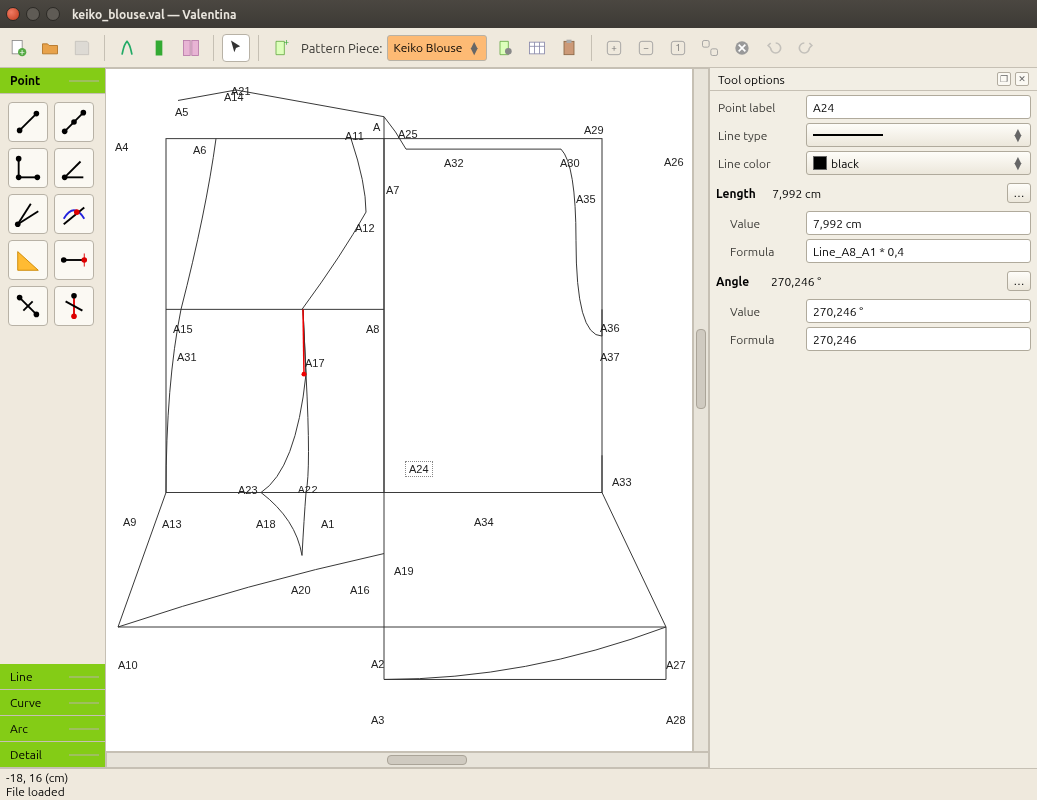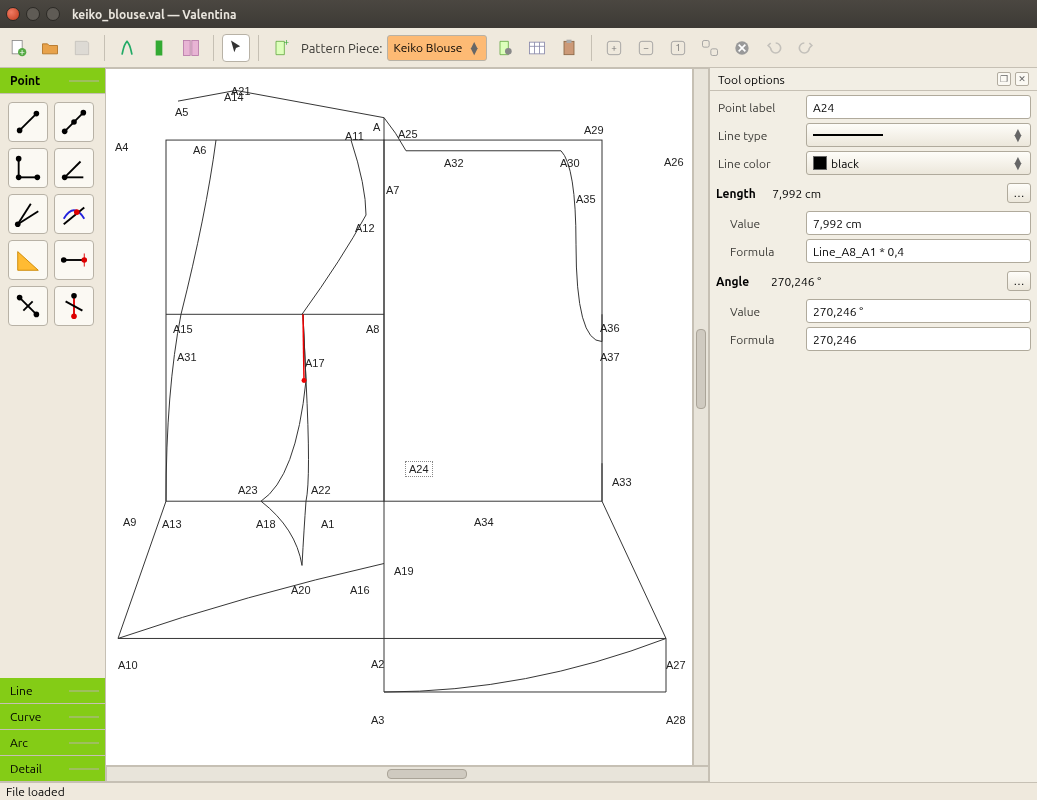--- a/index.html
+++ b/index.html
@@ -318,21 +318,21 @@
             <div class="lbl" style="left: 260px; top: 115px; margin-left: 20px;">A7</div>
             <div class="lbl" style="left: 470px; top: 124px;">A35</div>
             <div class="lbl" style="left: 249px; top: 153px;">A12</div>
             <div class="lbl" style="left: 67px; top: 254px;">A15</div>
             <div class="lbl" style="left: 199px; top: 254px; margin-top: 34px;">A17</div>
             <div class="lbl" style="left: 260px; top: 254px;">A8</div>
             <div class="lbl" style="left: 494px; top: 253px;">A36</div>
             <div class="lbl" style="left: 71px; top: 282px;">A31</div>
             <div class="lbl" style="left: 494px; top: 282px;">A37</div>
             <div class="lbl" style="left: 132px; top: 415px;">A23</div>
-            <div class="lbl" style="left: 205px; top: 415px;">A22</div>
+            <div class="lbl" style="left: 192px; top: 415px; font-family: Liberation Mono, monospace;">A22</div>
             <div class="lbl" style="left: 506px; top: 407px;">A33</div>
             <div class="lbl" style="left: 17px; top: 447px;">A9</div>
             <div class="lbl" style="left: 56px; top: 449px;">A13</div>
             <div class="lbl" style="left: 150px; top: 449px;">A18</div>
             <div class="lbl" style="left: 215px; top: 449px;">A1</div>
             <div class="lbl" style="left: 368px; top: 447px;">A34</div>
             <div class="lbl" style="left: 288px; top: 496px;">A19</div>
             <div class="lbl" style="left: 185px; top: 515px;">A20</div>
             <div class="lbl" style="left: 244px; top: 515px;">A16</div>
             <div class="lbl" style="left: 12px; top: 590px;">A10</div>
@@ -424,14 +424,15 @@
         <label>Formula</label>
         <div class="field">
             <span>270,246</span>
           </div>
       </div>
     </div>
   </div>
 </div>
 
 <div class="statusbar">
+  <span>-18, 16 (cm)</span>
   <span>File loaded</span>
 </div>
 
 </body></html>

